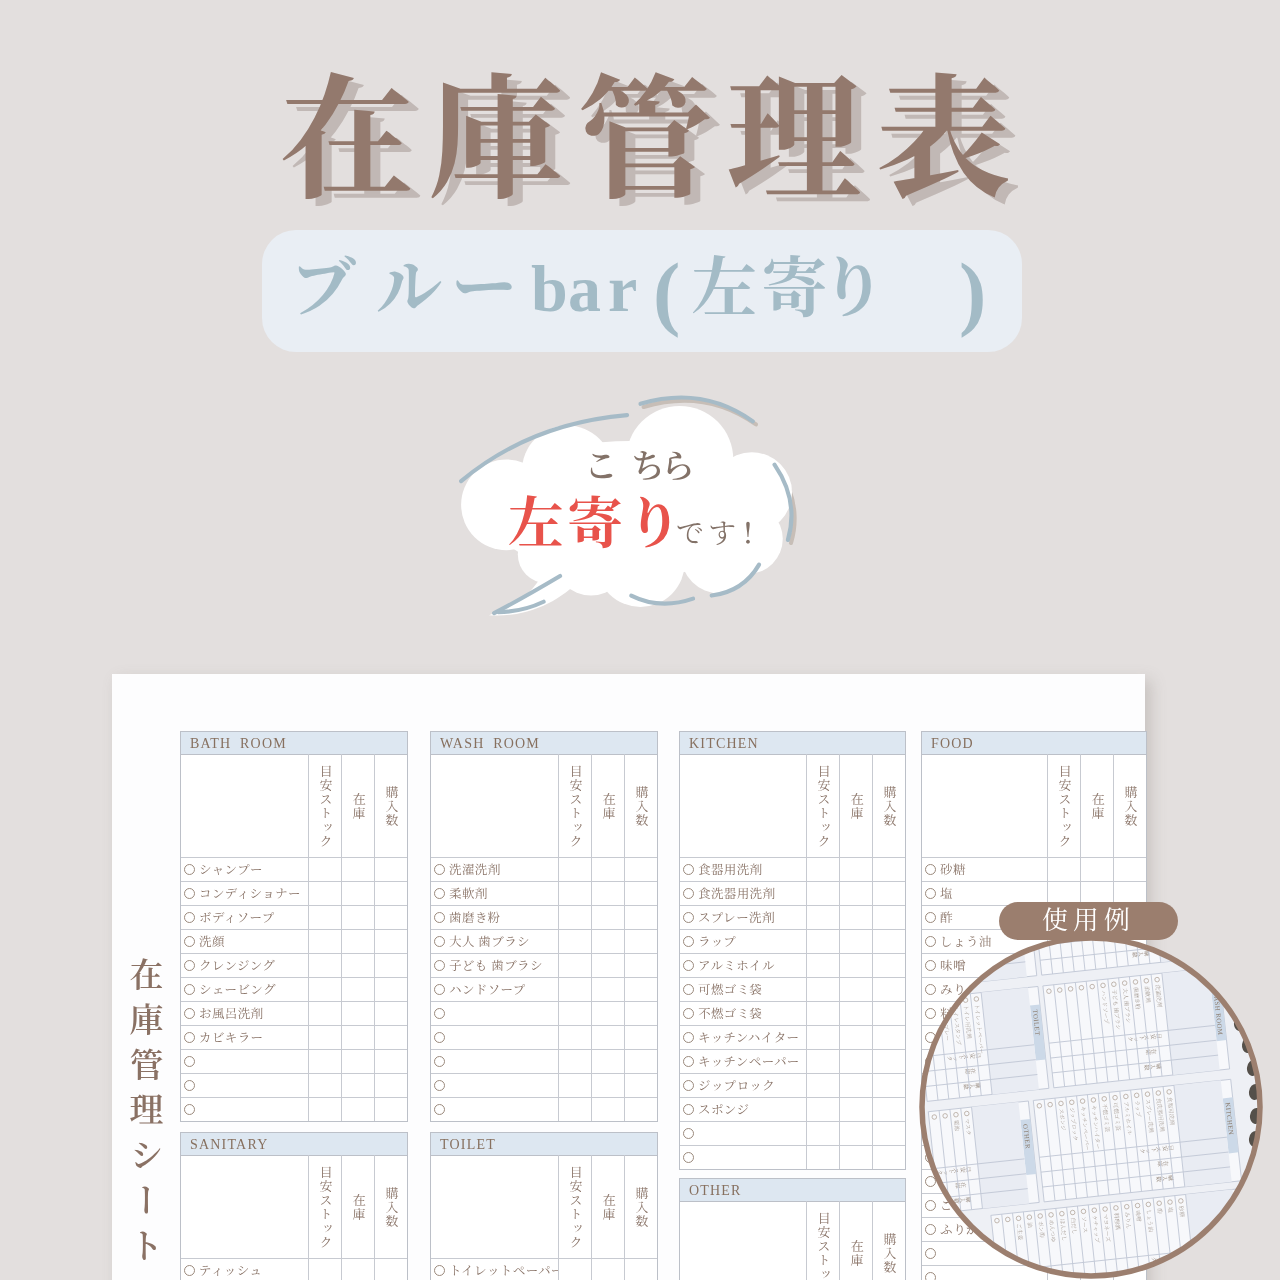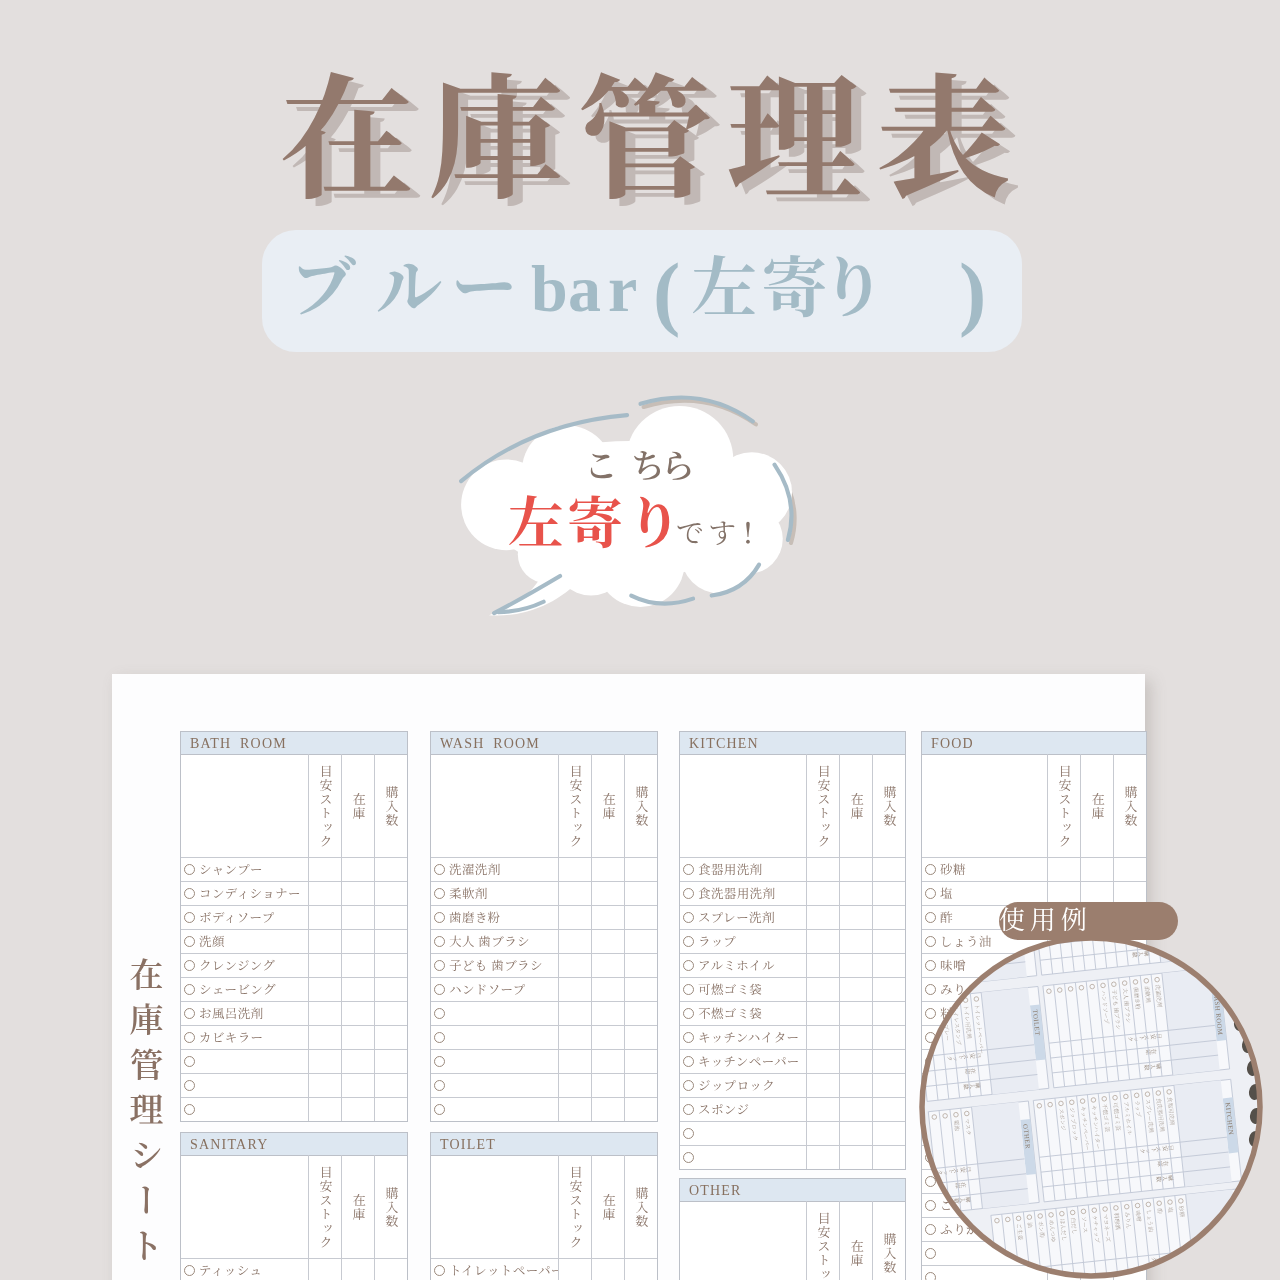--- a/index.html
+++ b/index.html
@@ -21,21 +21,21 @@
  font-size:14px;letter-spacing:1.2px;word-spacing:4px;color:#87705f;line-height:23px;padding-left:9px}
 .vh{height:103px;border-left:1px solid #c7cad1;writing-mode:vertical-rl;display:flex;
  align-items:center;justify-content:center;font-size:13px;letter-spacing:1px;color:#8a7468;text-align:center}
 .vh1{height:103px}
 .c{border-left:1px solid #c7cad1;border-top:1px solid #c7cad1}
 .n{border-top:1px solid #c7cad1;font-size:12.5px;letter-spacing:0.4px;line-height:24px;
  padding-left:3px;white-space:nowrap;overflow:hidden}
 .n i{display:inline-block;width:9px;height:9px;border:1.2px solid #9b8a7d;border-radius:50%;
  margin-right:4px;vertical-align:-1px;background:#fff}
 .lbl{left:999px;top:902px;width:179px;height:38px;background:#9b7e6e;border-radius:19px;
- color:#fff;font-size:26px;letter-spacing:5px;line-height:38px;z-index:6}
+ color:#fff;font-size:26px;letter-spacing:5px;text-align:center;line-height:38px;z-index:6}
 </style></head>
 <body>
 <div class="abs title">在庫管理表</div>
 <div class="abs bar">
     <b class="bg" style="left:28px">ブ</b>
     <b class="bg" style="left:114px">ル</b>
     <b class="bg" style="left:189px">ー</b>
     <b class="bg" style="left:269px">b</b>
     <b class="bg" style="left:306px">a</b>
     <b class="bg" style="left:346px">r</b>

